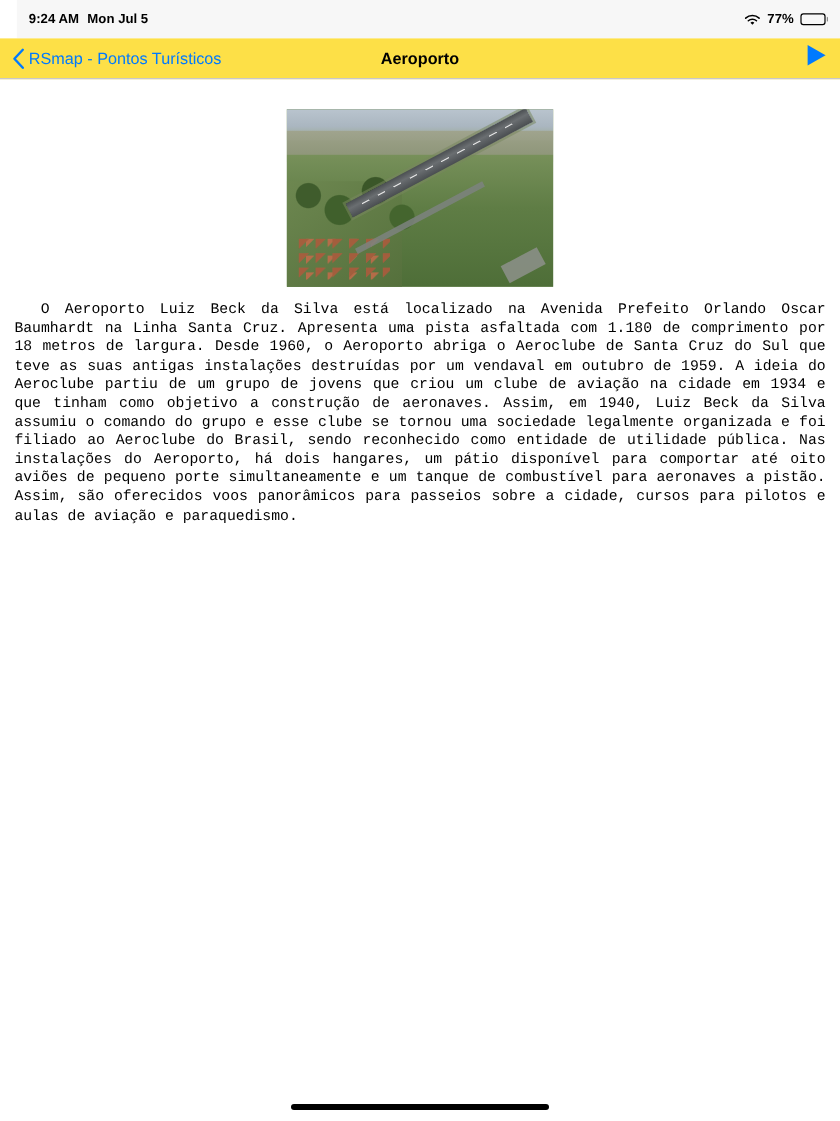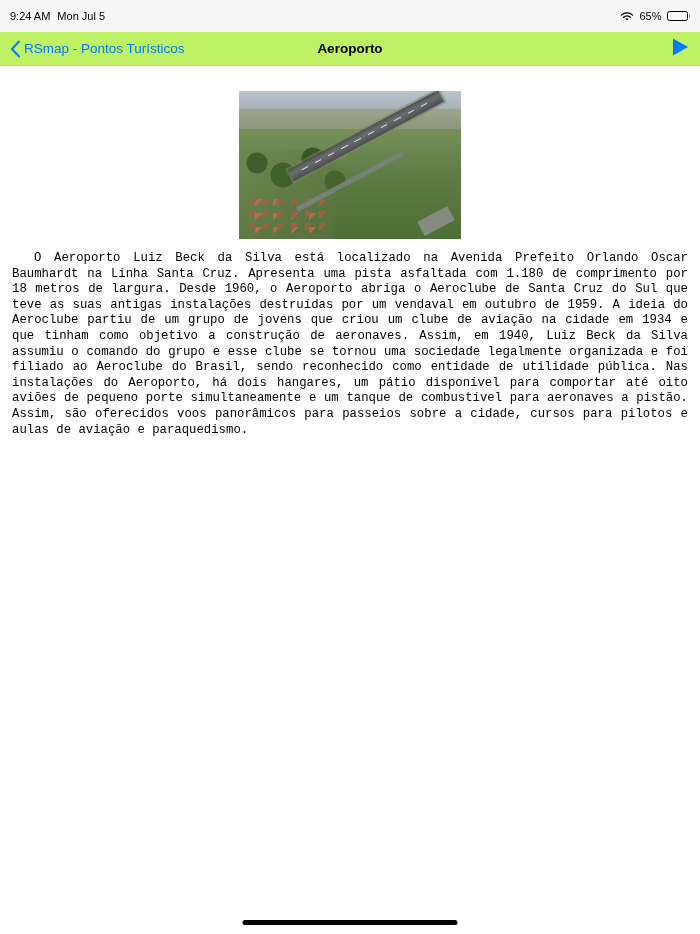--- a/index.html
+++ b/index.html
@@ -17,23 +17,24 @@
   }
 
   
   .status-bar {
     height: 18px;
     background: #f7f7f7;
     display: flex;
     align-items: center;
     padding: 16px 10px;
     font-size: 11px;
-    font-weight: normal;
+    font-weight: bold;
     color: #000;
     box-sizing: border-box;
+    margin-left: 14px;
   }
   .status-left {
     display: flex;
     align-items: center;
     gap: 7px;
     white-space: nowrap;
   }
   .status-right {
     margin-left: auto;
     display: flex;
@@ -66,21 +67,21 @@
     height: 4px;
     background: #000;
     opacity: .45;
     margin-left: 1px;
     border-radius: 0 1px 1px 0;
   }
 
   
   .nav-bar {
     height: 34px;
-    background: #bef264;
+    background: #fde047;
     border-bottom: 1px solid #c8c7cc;
     display: flex;
     align-items: center;
     padding: 0 10px;
     box-sizing: border-box;
     position: relative;
     gap: 24px;
   }
   .nav-back {
     display: flex;
@@ -242,21 +243,21 @@
     <span>Mon Jul 5</span>
   </div>
   <div class="status-right">
     <span class="wifi-icon">
       <svg width="14" height="11" viewBox="0 0 14 11">
         <path d="M7 9.6 5.4 7.9a2.3 2.3 0 0 1 3.2 0L7 9.6z" fill="#000"></path>
         <path d="M3.6 6.3a5 5 0 0 1 6.8 0" stroke="#000" stroke-width="1.3" fill="none" stroke-linecap="round"></path>
         <path d="M1.4 4.1a8.2 8.2 0 0 1 11.2 0" stroke="#000" stroke-width="1.3" fill="none" stroke-linecap="round"></path>
       </svg>
     </span>
-    <span>65%</span>
+    <span>77%</span>
     <span class="battery">
       <span class="battery-body"><span class="battery-fill"></span></span>
       <span class="battery-cap"></span>
     </span>
   </div>
 </div>
 
 <div class="nav-bar">
   <div class="nav-back">
     <span class="chevron-left">

